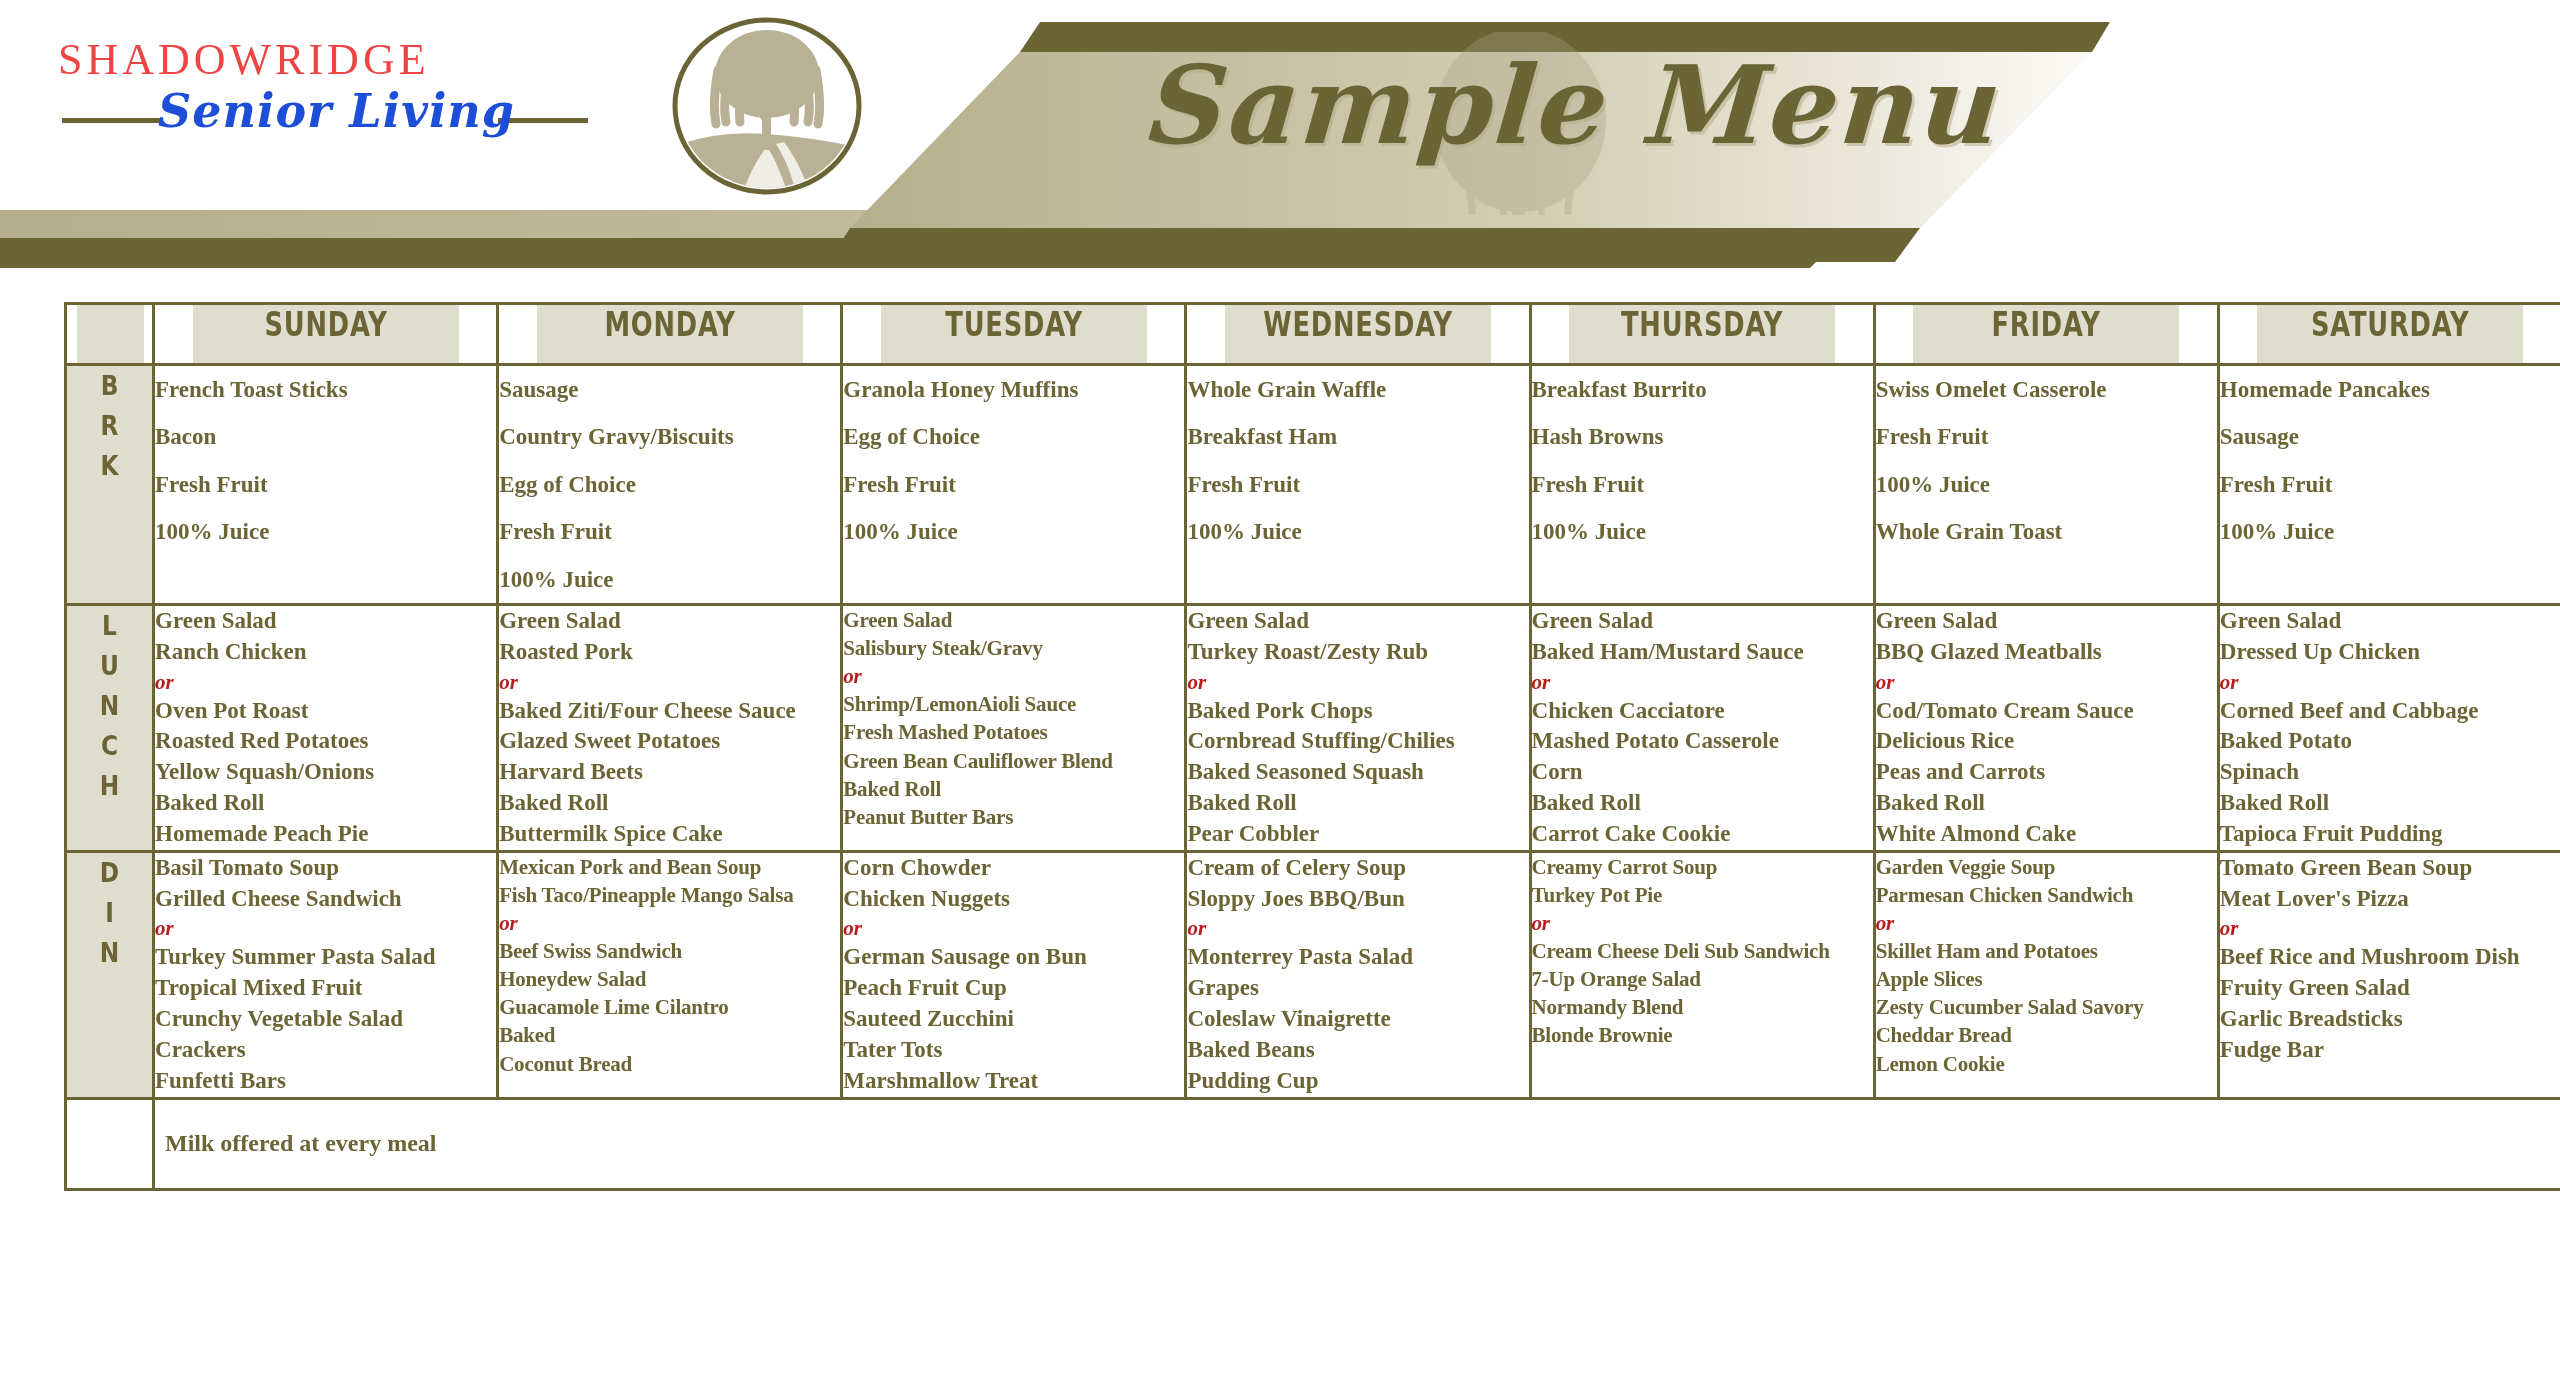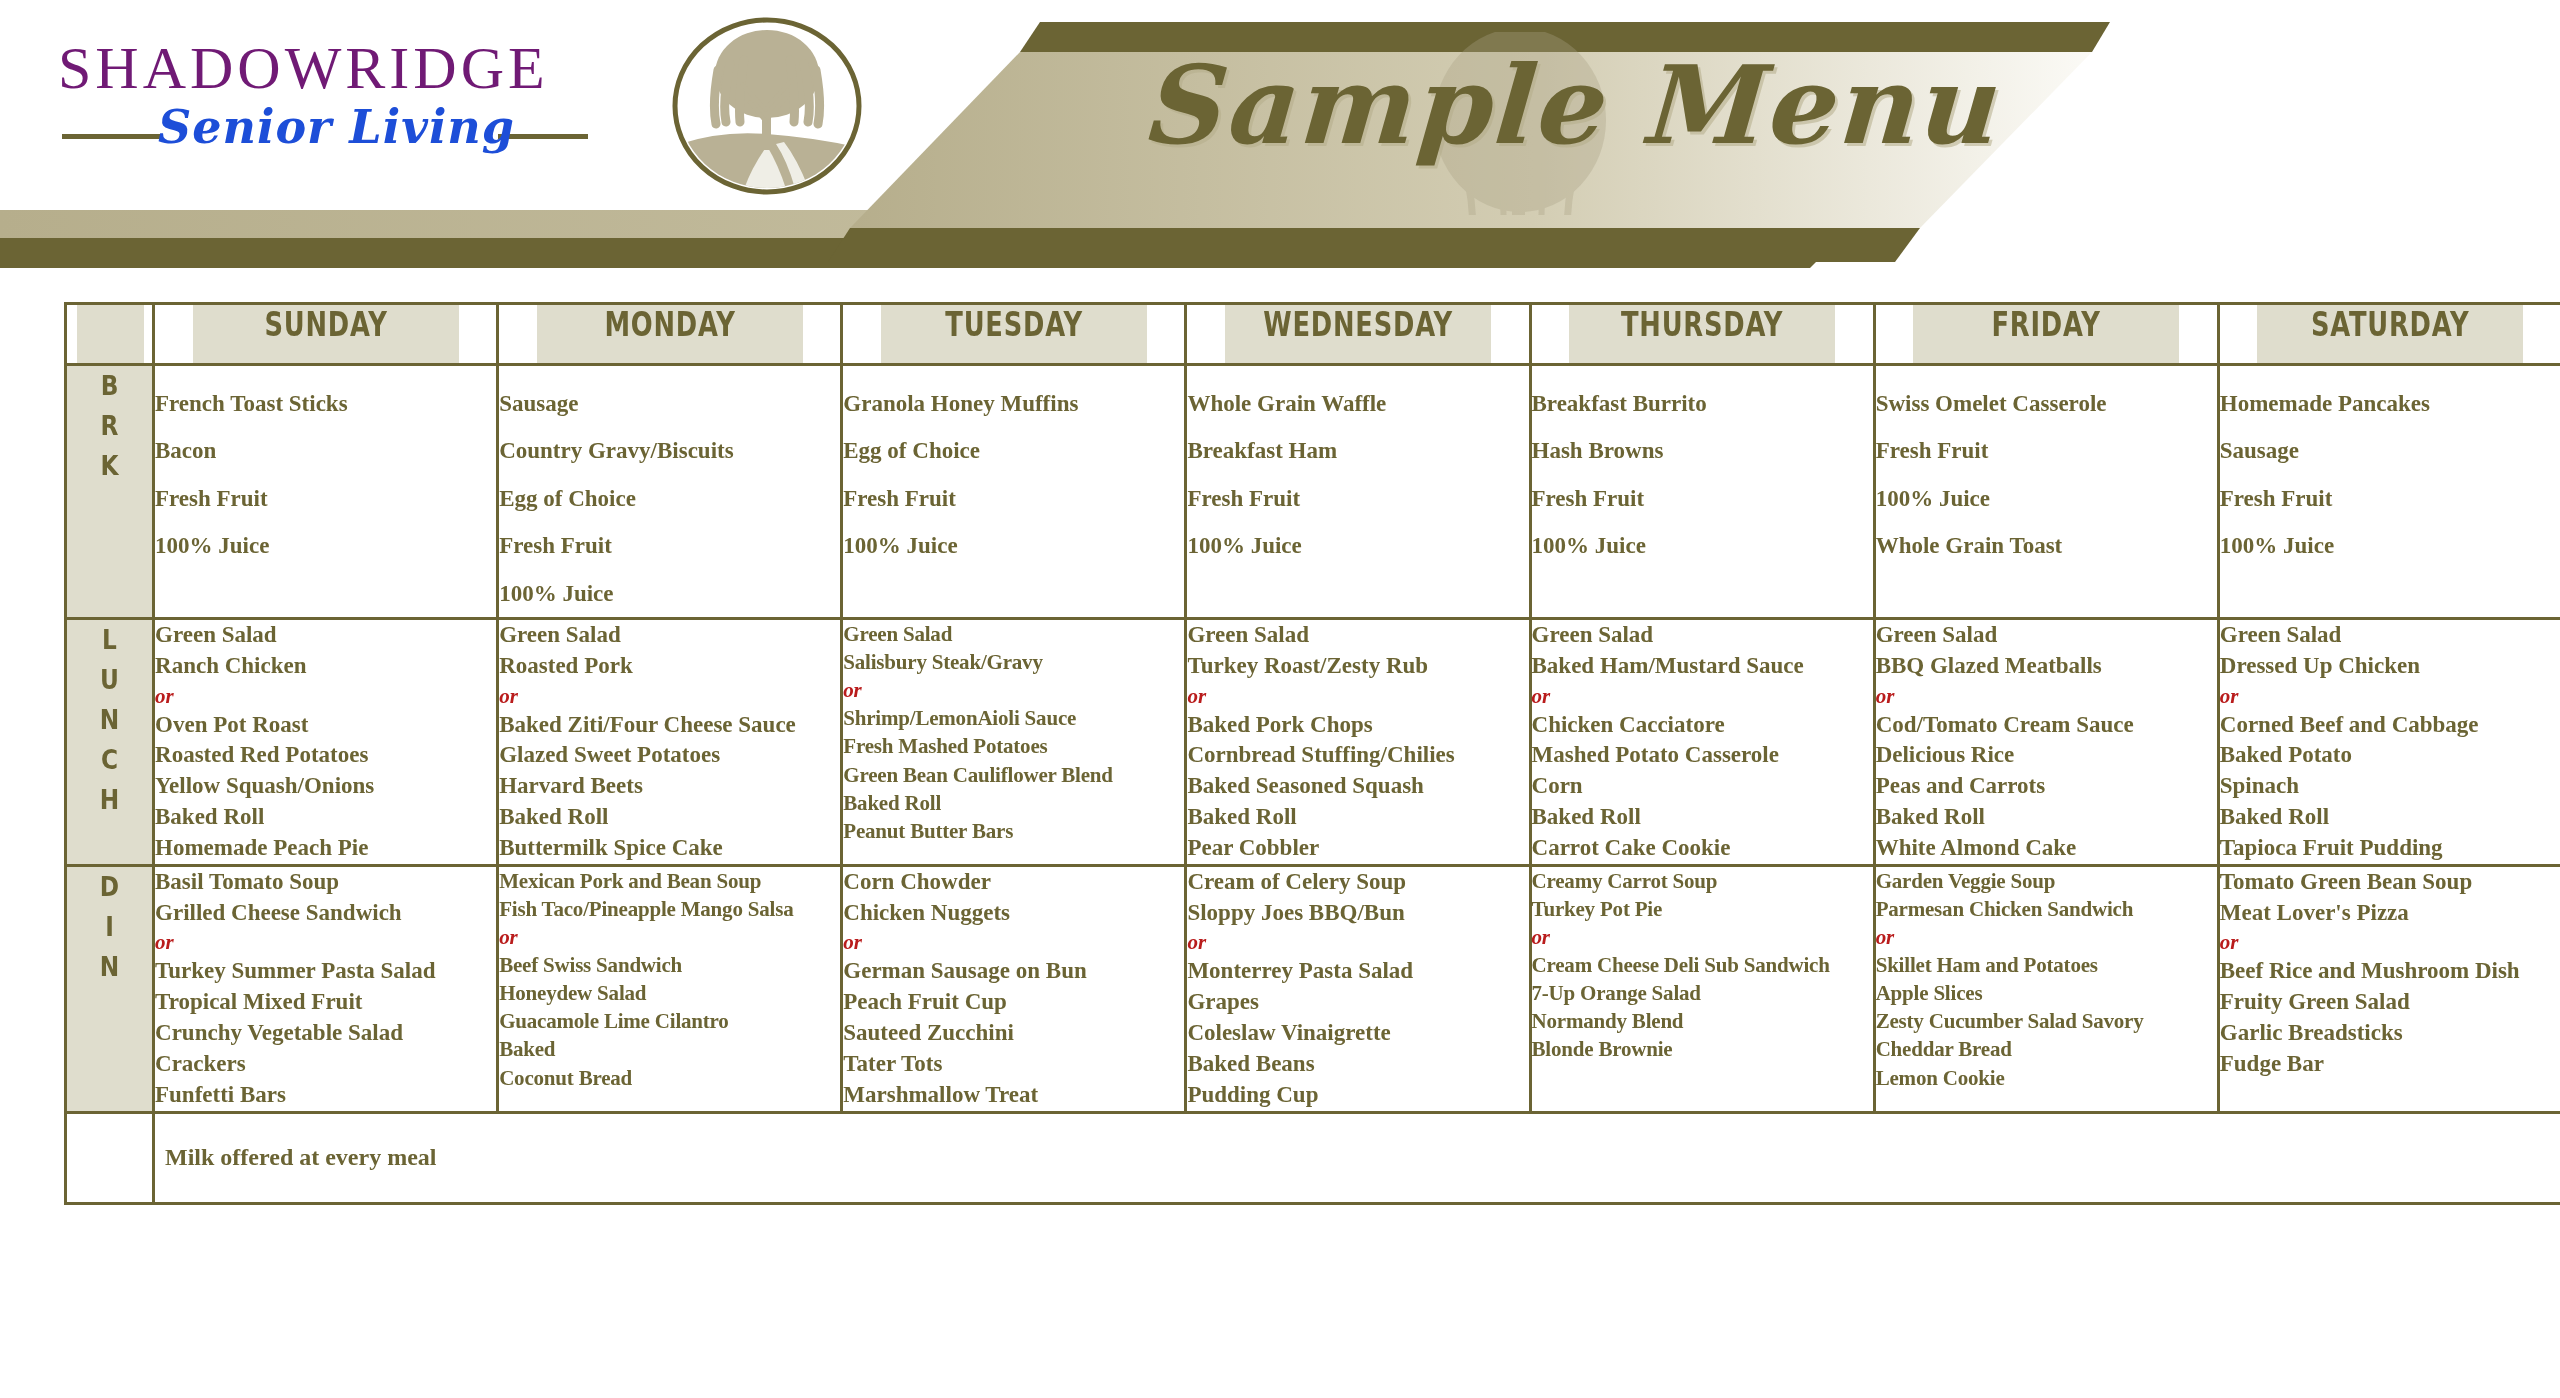--- a/index.html
+++ b/index.html
@@ -27,23 +27,23 @@
   
   .logo-block {
     position: absolute;
     left: 58px;
     top: 38px;
     width: 540px;
   }
   .logo-wordmark {
     font-family: "Liberation Serif", serif;
     font-weight: normal;
-    font-size: 60px;
+    font-size: 44px;
     letter-spacing: 4px;
-    color: #701a75;
+    color: #ef4444;
     line-height: 1;
     white-space: nowrap;
   }
   .logo-sub {
     position: relative;
     height: 58px;
     margin-top: 6px;
   }
   .logo-rule {
     position: absolute;
@@ -165,21 +165,21 @@
     line-height: 1.34;
     white-space: nowrap;
   }
   .item.or {
     color: #b91c1c;
     font-style: italic;
     font-size: 21px;
   }
   
   tr.brk .item { line-height: 2.06; }
-  tr.brk td.cell { padding-top: 14px; }
+  tr.brk td.cell { }
 
   
   .cell.tight .item { font-size: 21px; letter-spacing: -0.2px; }
 
   .milk-row td.cell {
     height: 88px;
     vertical-align: middle;
     padding-left: 10px;
   }
   .milk-row .item { font-size: 24px; }

